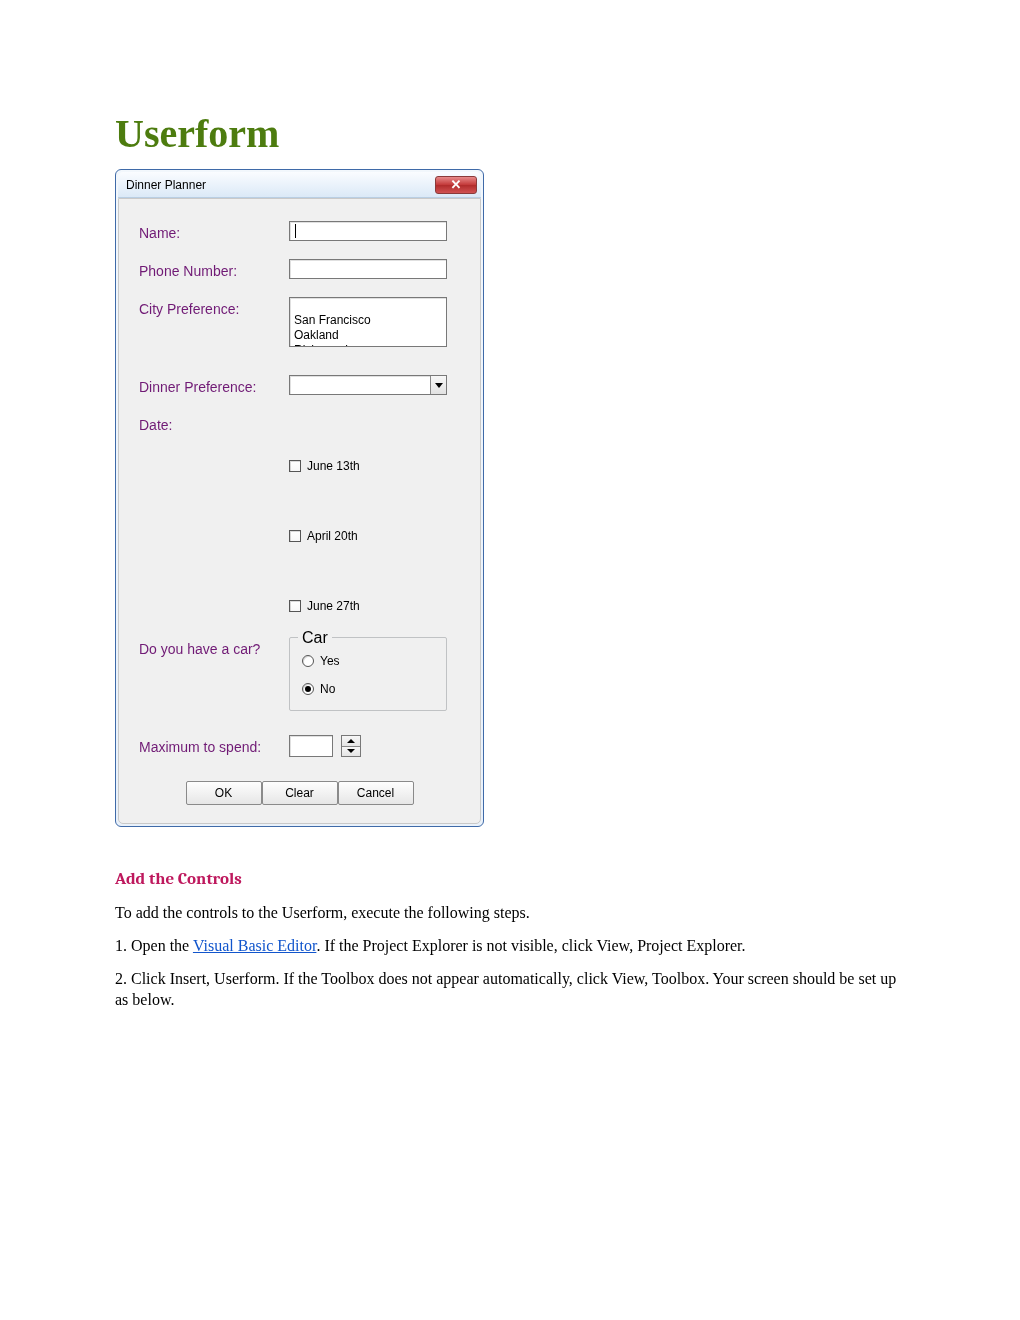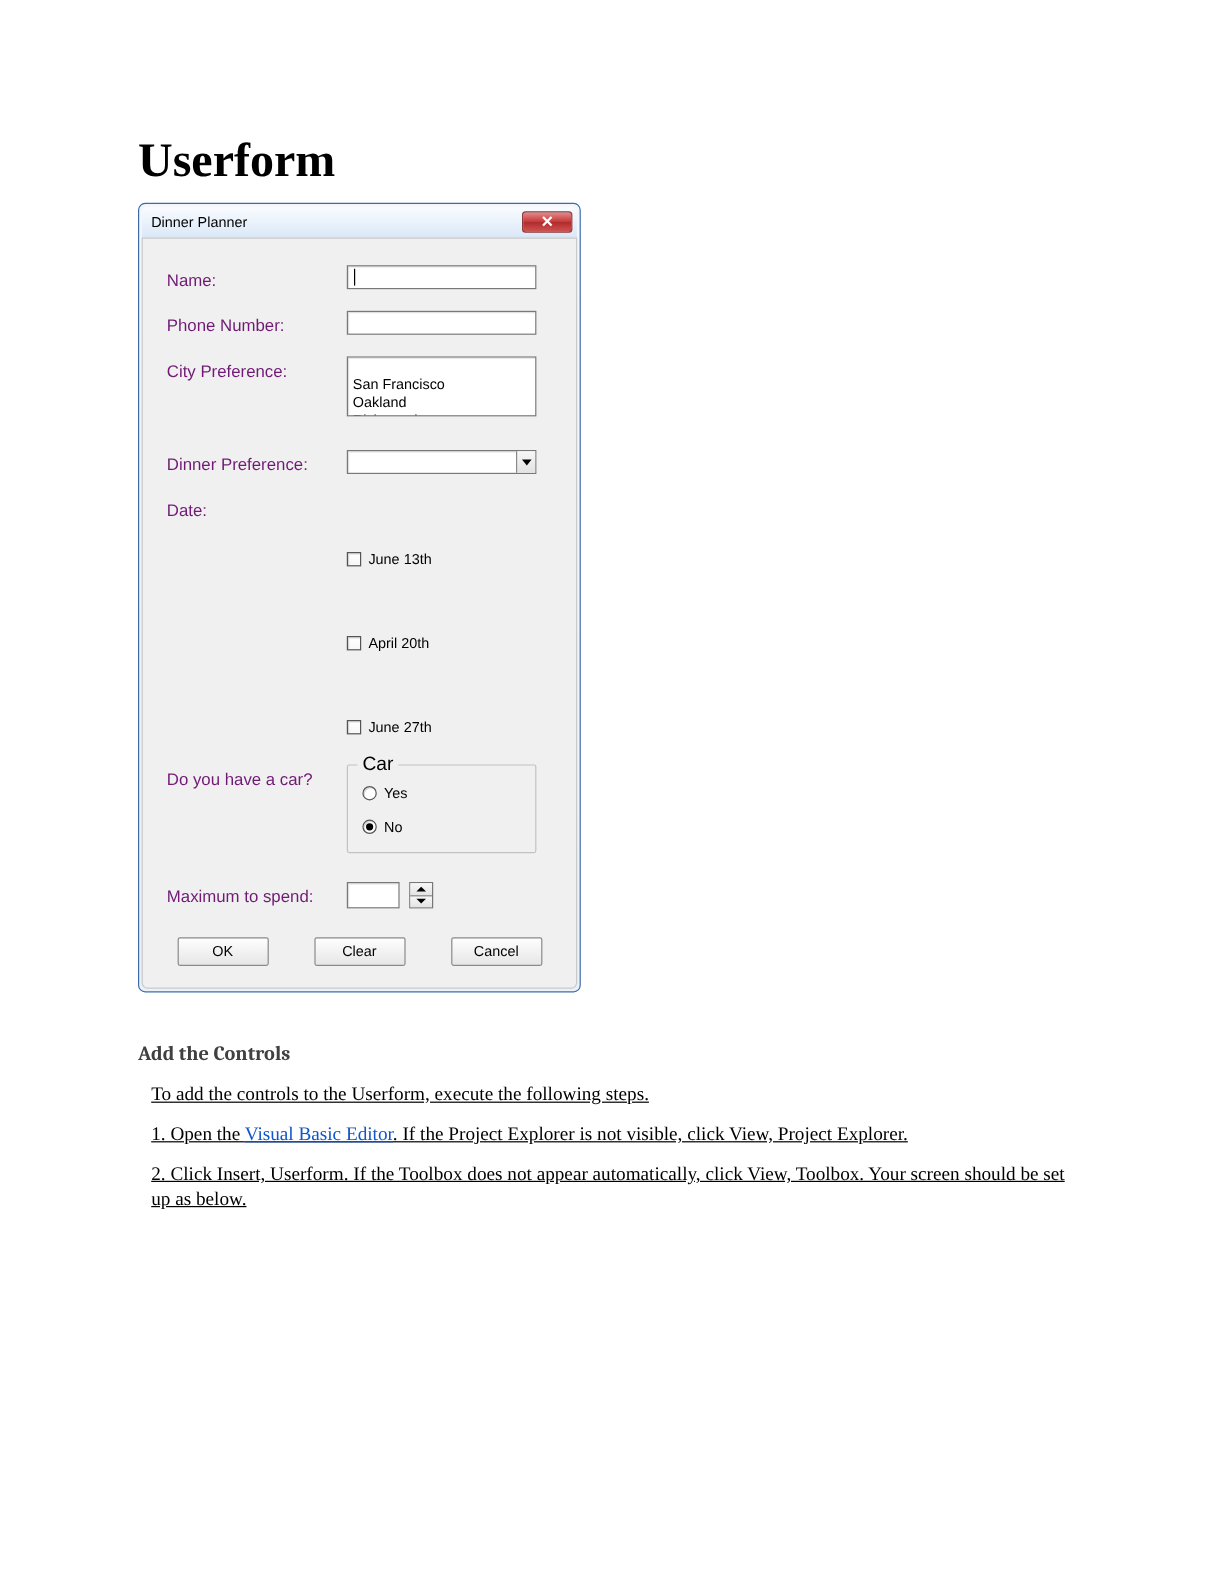--- a/index.html
+++ b/index.html
@@ -10,21 +10,21 @@
     font-family: "Times New Roman", Times, serif;
     width: 1020px;
   }
   .page {
     padding: 110px 115px 40px 115px;
   }
   h1.page-title {
     font-size: 40px;
     font-weight: bold;
     margin: 0 0 12px 0;
-    color: #000000;
+    color: #4d7c0f;
   }
   .dialog {
     width: 369px;
     border: 1px solid #3f6aa8;
     border-radius: 6px;
     background: linear-gradient(#f2f7fc, #e9f1fa);
     padding: 2px;
     font-family: "Segoe UI", Tahoma, sans-serif;
     font-size: 12px;
     color: #000;
@@ -229,47 +229,45 @@
     border-bottom: 4px solid #000;
   }
   .tri-down-sm {
     width: 0; height: 0;
     border-left: 4px solid transparent;
     border-right: 4px solid transparent;
     border-top: 4px solid #000;
   }
   .btn-row {
     display: flex;
-    gap: 38px;
     justify-content: center;
     margin-top: 24px;
   }
   .std-btn {
     width: 76px;
     height: 24px;
     border: 1px solid #8a8a8a;
     background: linear-gradient(#fefefe, #e6e6e6);
     font-family: "Segoe UI", Tahoma, sans-serif;
     font-size: 12px;
     border-radius: 2px;
     cursor: pointer;
   }
   .section-heading {
     font-family: Cambria, Georgia, serif;
     font-size: 17px;
     font-weight: bold;
-    color: #404040;
+    color: #be185d;
     margin: 42px 0 14px 0;
   }
   p.body-text {
     font-size: 16px;
-    margin: 0 0 12px 11px;
+    margin: 0 0 12px 0;
     line-height: 1.32;
     color: #000;
-    text-decoration: underline;
   }
   a.vb-link {
     color: #1155cc;
     text-decoration: underline;
   }
 </style>
 </head>
 <body>
 
 <div class="page">

